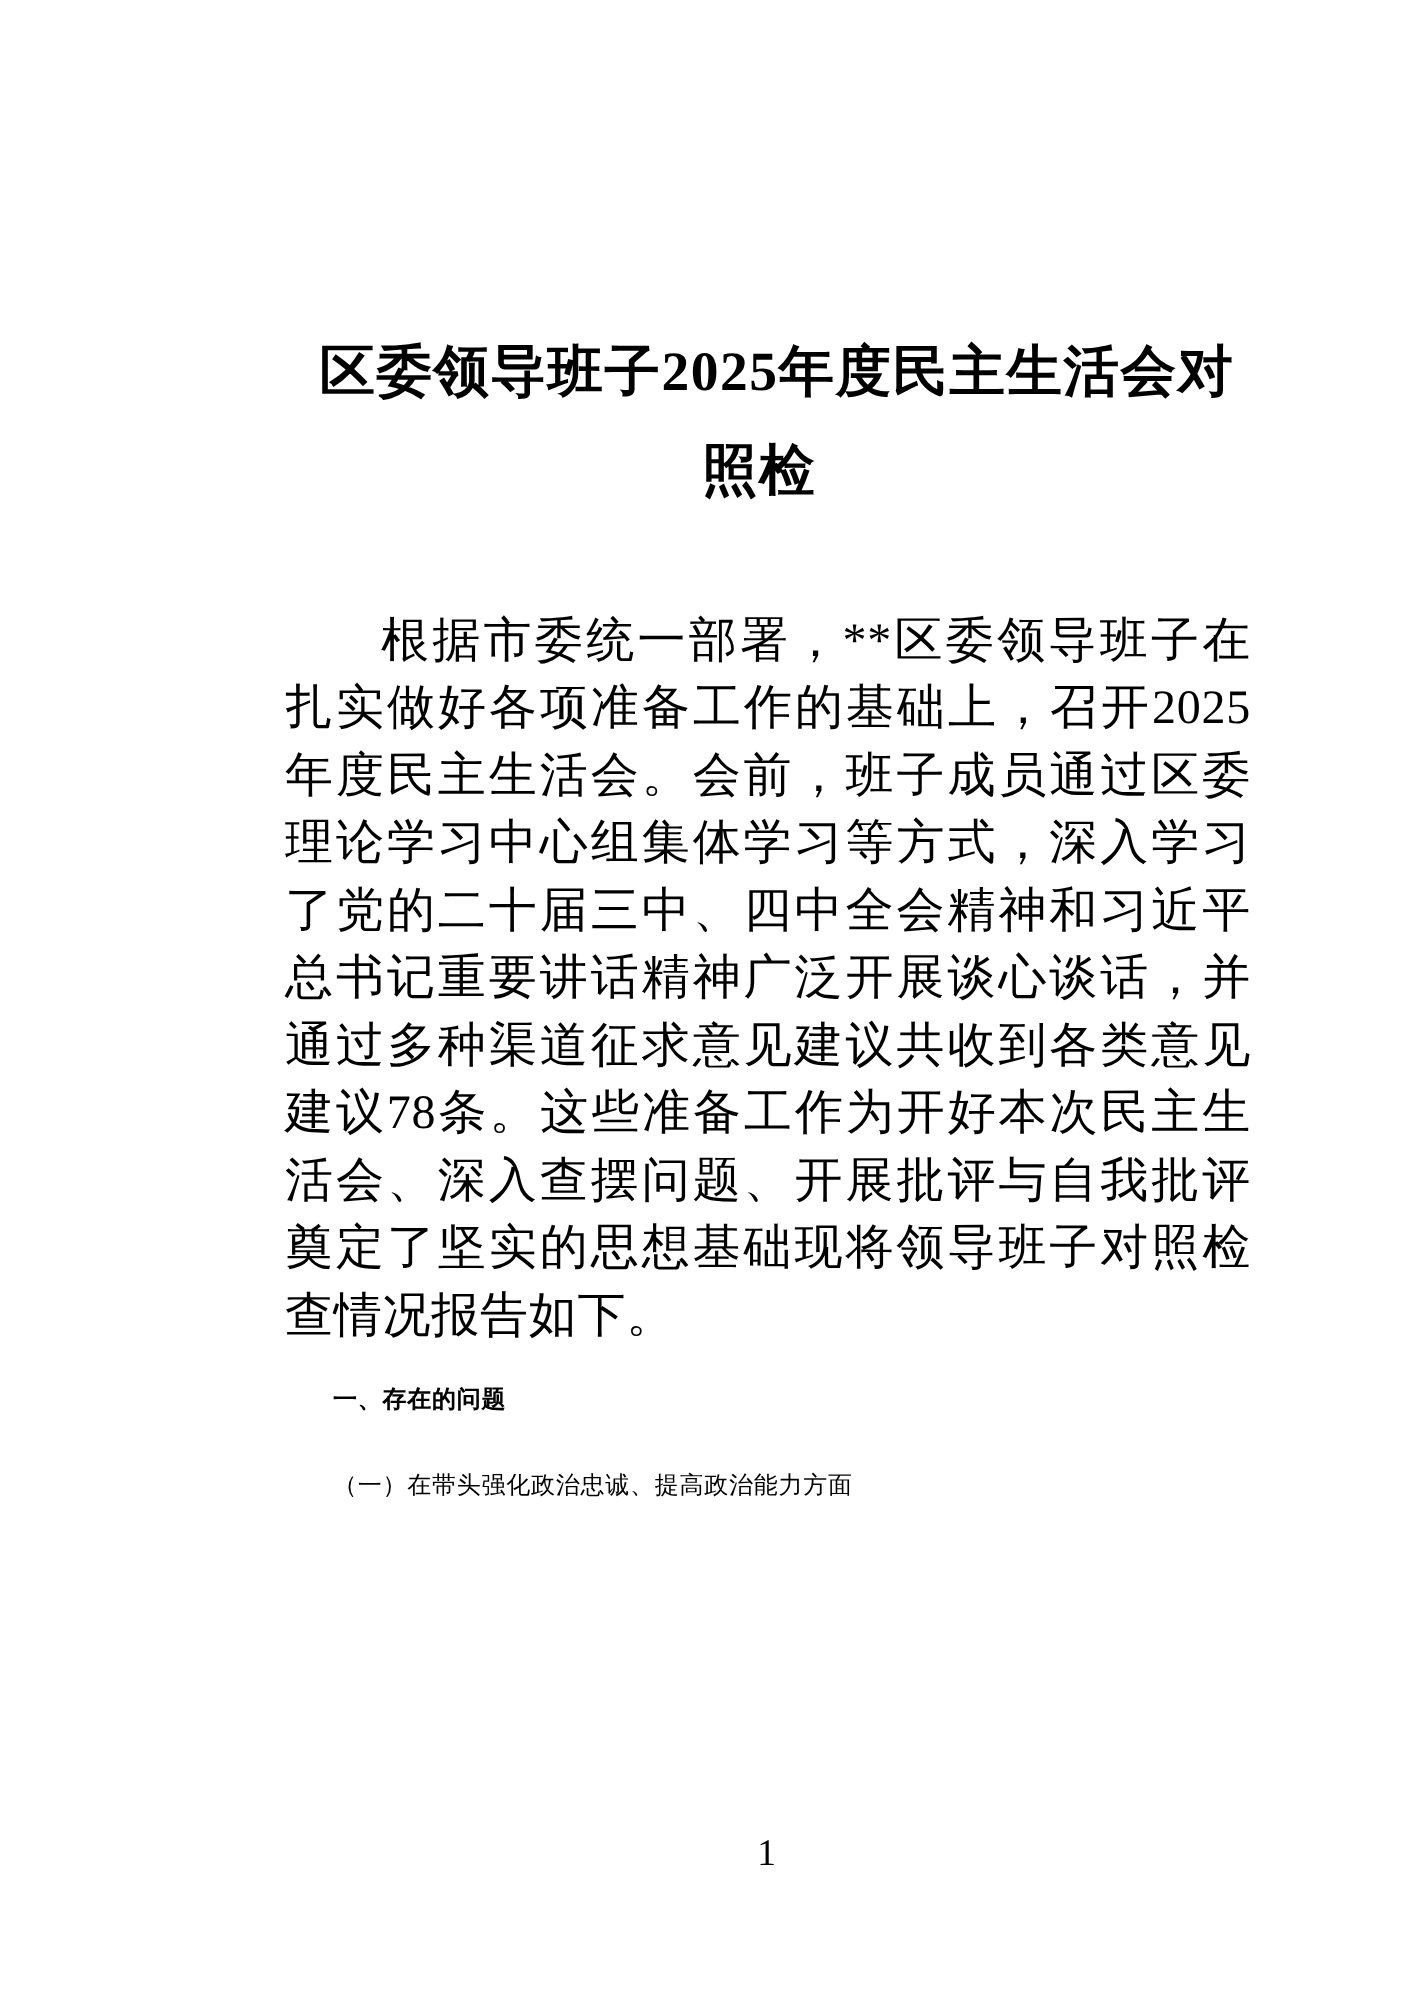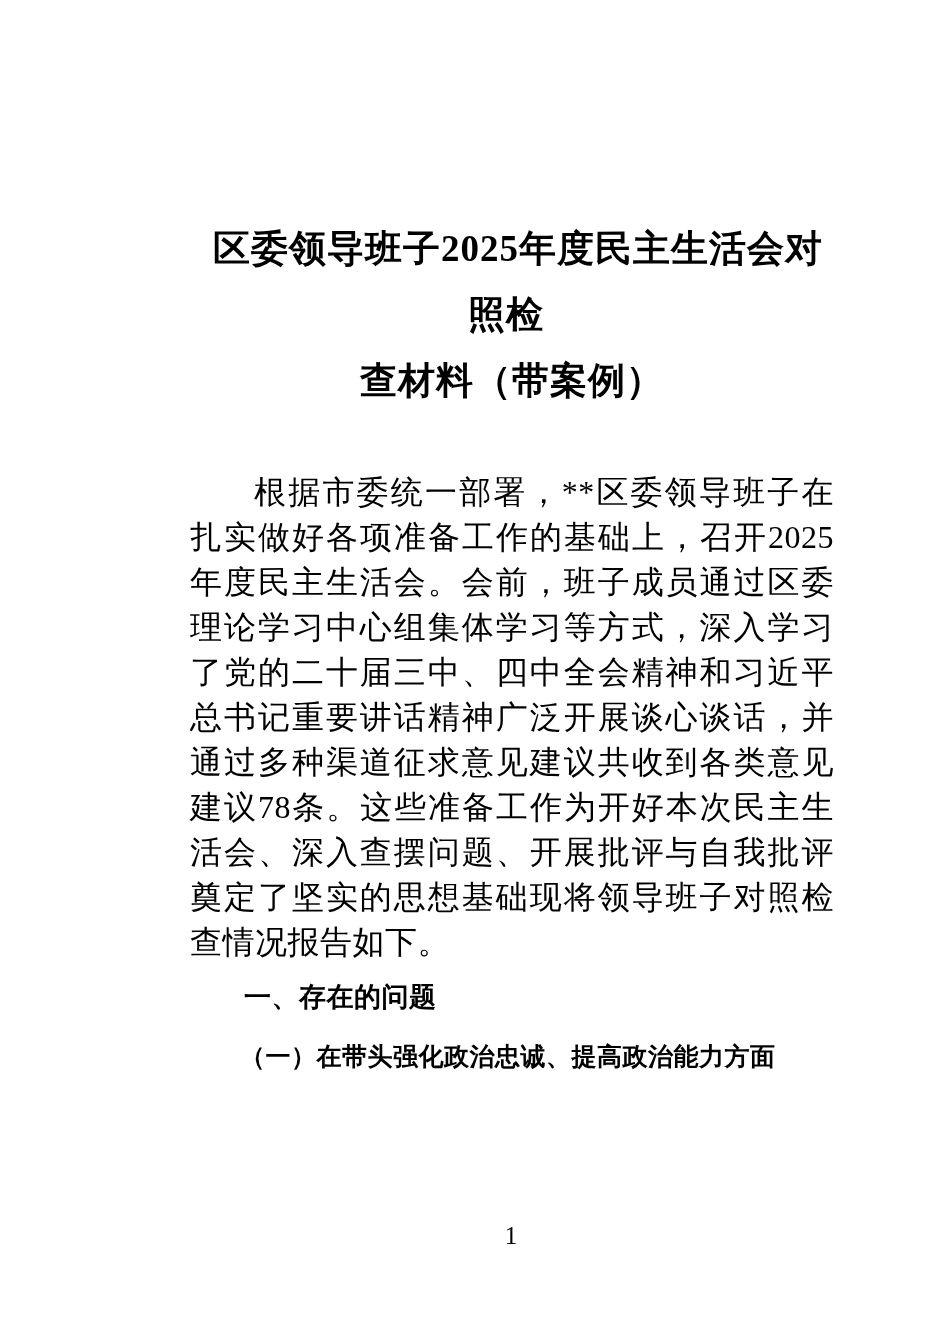--- a/index.html
+++ b/index.html
@@ -33,32 +33,32 @@
     }
     .para {
       font-size: 32px;
       line-height: 45px;
       text-align: justify;
       text-justify: inter-ideograph;
       text-indent: 2em;
       letter-spacing: 0.5px;
     }
     .section-heading {
-      font-family: Liberation Mono, monospace;
-      font-size: 27px;
+      font-family: Liberation Serif, serif;
+      font-size: 16px;
       line-height: 45px;
       font-weight: bold;
       text-indent: 2em;
       letter-spacing: 0.5px;
     }
     .subsection-heading {
       font-family: "Liberation Serif", "DejaVu Serif", serif;
-      font-size: 25px;
+      font-size: 16px;
       line-height: 45px;
-      font-weight: bold;
+      font-weight: normal;
       text-indent: 2em;
       letter-spacing: 0.5px;
     }
     .issue-lead {
       font-weight: bold;
     }
     .page-number {
       position: absolute;
       top: 1185px;
       left: 0;
@@ -67,21 +67,21 @@
       font-size: 25px;
       line-height: 30px;
     }
   </style>
 </head>
 <body>
 
 <div class="page">
   <div class="content">
 
-    <h1 class="doc-title"><span>区委领导班子2025年度民主生活会对照检</span><br><span>查材料（带案例）</span></h1>
+    <h1 class="doc-title"><span>区委领导班子2025年度民主生活会对照检</span><br></h1>
 
     <p class="para">根据市委统一部署，**区委领导班子在扎实做好各项准备工作的基础上，召开2025年度民主生活会。会前，班子成员通过区委理论学习中心组集体学习等方式，深入学习了党的二十届三中、四中全会精神和习近平总书记重要讲话精神广泛开展谈心谈话，并通过多种渠道征求意见建议共收到各类意见建议78条。这些准备工作为开好本次民主生活会、深入查摆问题、开展批评与自我批评奠定了坚实的思想基础现将领导班子对照检查情况报告如下。</p>
 
     <h2 class="section-heading">一、存在的问题</h2>
 
     <h3 class="subsection-heading">（一）在带头强化政治忠诚、提高政治能力方面</h3>
 
 
   </div>
 

